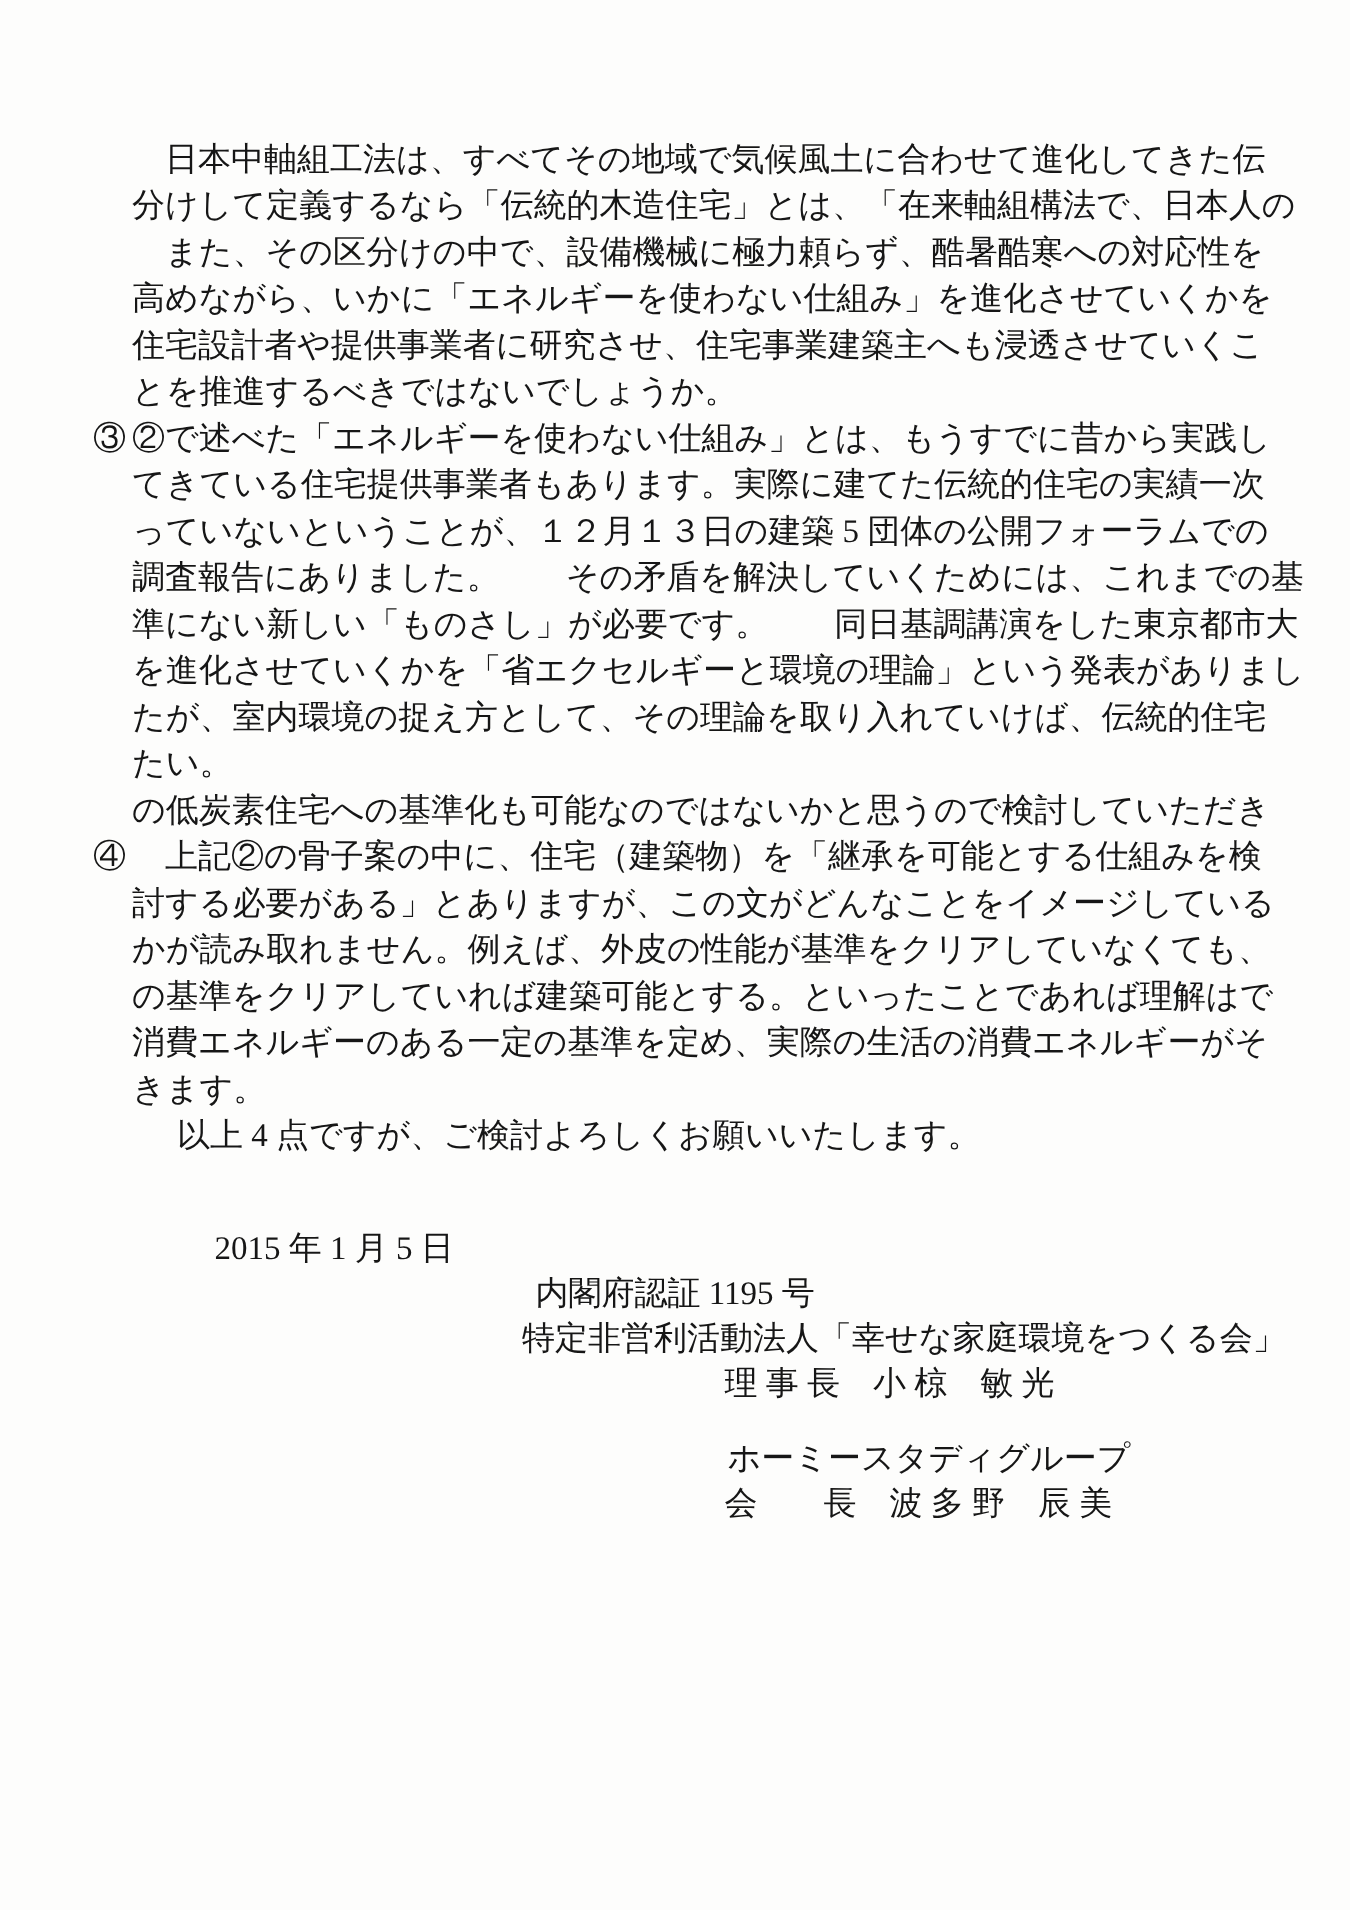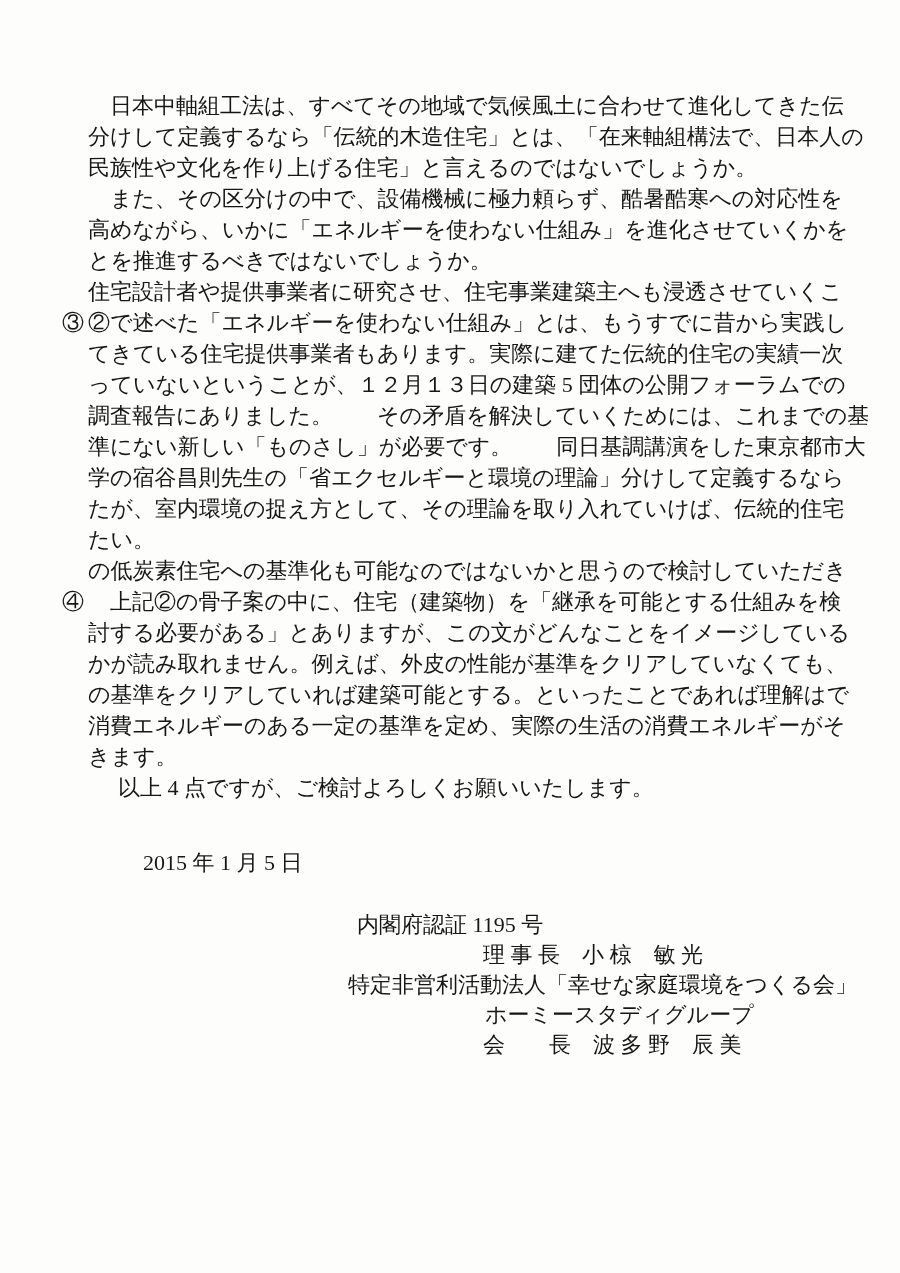--- a/index.html
+++ b/index.html
@@ -50,68 +50,67 @@
     white-space: pre;
     height: 31px;
   }
   .signature {
     line-height: 30px;
   }
   .sig-line {
     white-space: pre;
     height: 30px;
   }
-  .sig-0 { padding-left: 269px; margin-top: 32px; }
+  .sig-0 { padding-left: 269px; }
   .sig-1 { padding-left: 260px; }
   .sig-2 { padding-left: 395px; }
-  .sig-3 { padding-left: 397px; }
+  .sig-3 { padding-left: 397px; margin-top: 20px; }
   .sig-4 { padding-left: 395px; }
 </style>
 </head>
 <body>
 
 <div class="page">
   <div class="doc-body">
     <div id="paragraphs">
         <div class="para">
           <div class="line">　日本中軸組工法は、すべてその地域で気候風土に合わせて進化してきた伝</div>
           <div class="line">分けして定義するなら「伝統的木造住宅」とは、「在来軸組構法で、日本人の</div>
-          <div class="line">民族性や文化を作り上げる住宅」と言えるのではないでしょうか。</div>
         </div>
         <div class="para">
           <div class="line">　また、その区分けの中で、設備機械に極力頼らず、酷暑酷寒への対応性を</div>
           <div class="line">高めながら、いかに「エネルギーを使わない仕組み」を進化させていくかを</div>
+          <div class="line">住宅設計者や提供事業者に研究させ、住宅事業建築主へも浸透させていくこ</div>
           <div class="line">とを推進するべきではないでしょうか。</div>
-          <div class="line">住宅設計者や提供事業者に研究させ、住宅事業建築主へも浸透させていくこ</div>
         </div>
         <div class="para">
           <div class="line"><span class="item-marker">③</span>②で述べた「エネルギーを使わない仕組み」とは、もうすでに昔から実践し</div>
           <div class="line">てきている住宅提供事業者もあります。実際に建てた伝統的住宅の実績一次</div>
           <div class="line">っていないということが、１２月１３日の建築 5 団体の公開フォーラムでの</div>
           <div class="line">調査報告にありました。　　その矛盾を解決していくためには、これまでの基</div>
           <div class="line">準にない新しい「ものさし」が必要です。　　同日基調講演をした東京都市大</div>
-          <div class="line">学の宿谷昌則先生の「省エクセルギーと環境の理論」分けして定義するなら</div>
+          <div class="line">を進化させていくかを「省エクセルギーと環境の理論」という発表がありまし</div>
           <div class="line">たが、室内環境の捉え方として、その理論を取り入れていけば、伝統的住宅</div>
           <div class="line">たい。</div>
           <div class="line">の低炭素住宅への基準化も可能なのではないかと思うので検討していただき</div>
         </div>
         <div class="para">
           <div class="line"><span class="item-marker">④</span>　上記②の骨子案の中に、住宅（建築物）を「継承を可能とする仕組みを検</div>
           <div class="line">討する必要がある」とありますが、この文がどんなことをイメージしている</div>
           <div class="line">かが読み取れません。例えば、外皮の性能が基準をクリアしていなくても、</div>
           <div class="line">の基準をクリアしていれば建築可能とする。といったことであれば理解はで</div>
           <div class="line">消費エネルギーのある一定の基準を定め、実際の生活の消費エネルギーがそ</div>
           <div class="line">きます。</div>
         </div>
         <div class="para closing">
           <div class="line">以上 4 点ですが、ご検討よろしくお願いいたします。</div>
         </div>
       </div>
     <div class="date-line">2015 年 1 月 5 日</div>
     <div class="signature" id="signature">
         <div class="sig-line sig-0">内閣府認証 1195 号</div>
+        <div class="sig-line sig-1">特定非営利活動法人「幸せな家庭環境をつくる会」</div>
         <div class="sig-line sig-2">理 事 長　小 椋　敏 光</div>
-        <div class="sig-line sig-1">特定非営利活動法人「幸せな家庭環境をつくる会」</div>
         <div class="sig-line sig-3">ホーミースタディグループ</div>
         <div class="sig-line sig-4">会　　長　波 多 野　辰 美</div>
       </div>
   </div>
 </div>
 
 </body></html>

